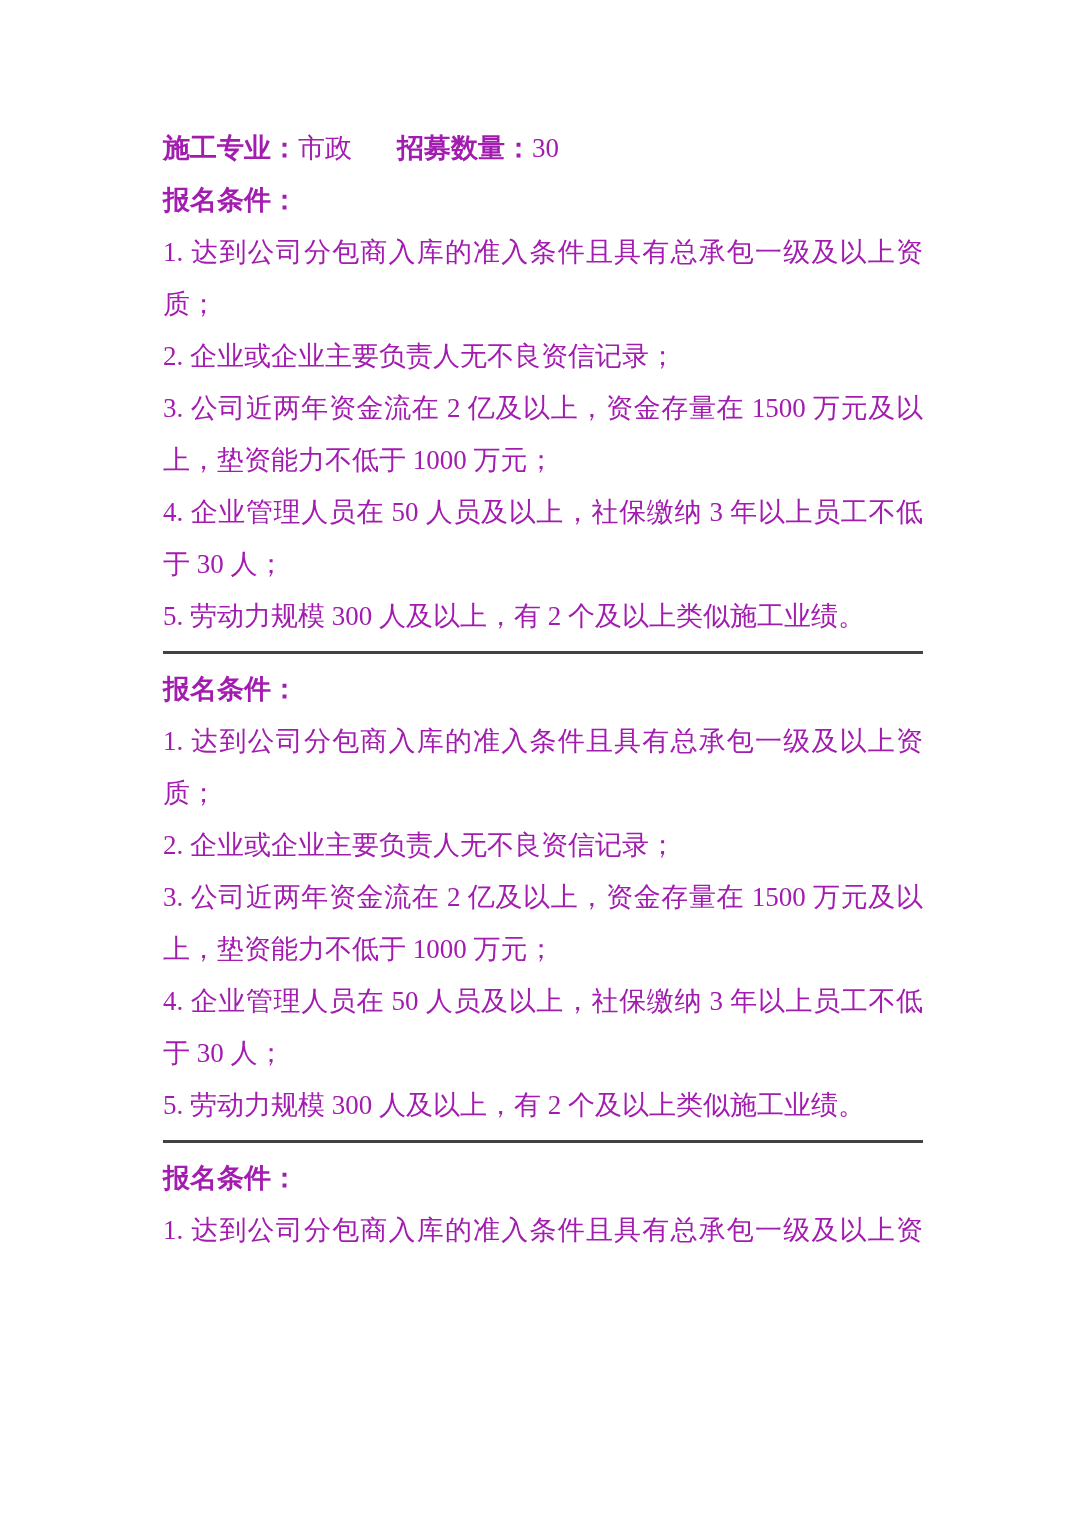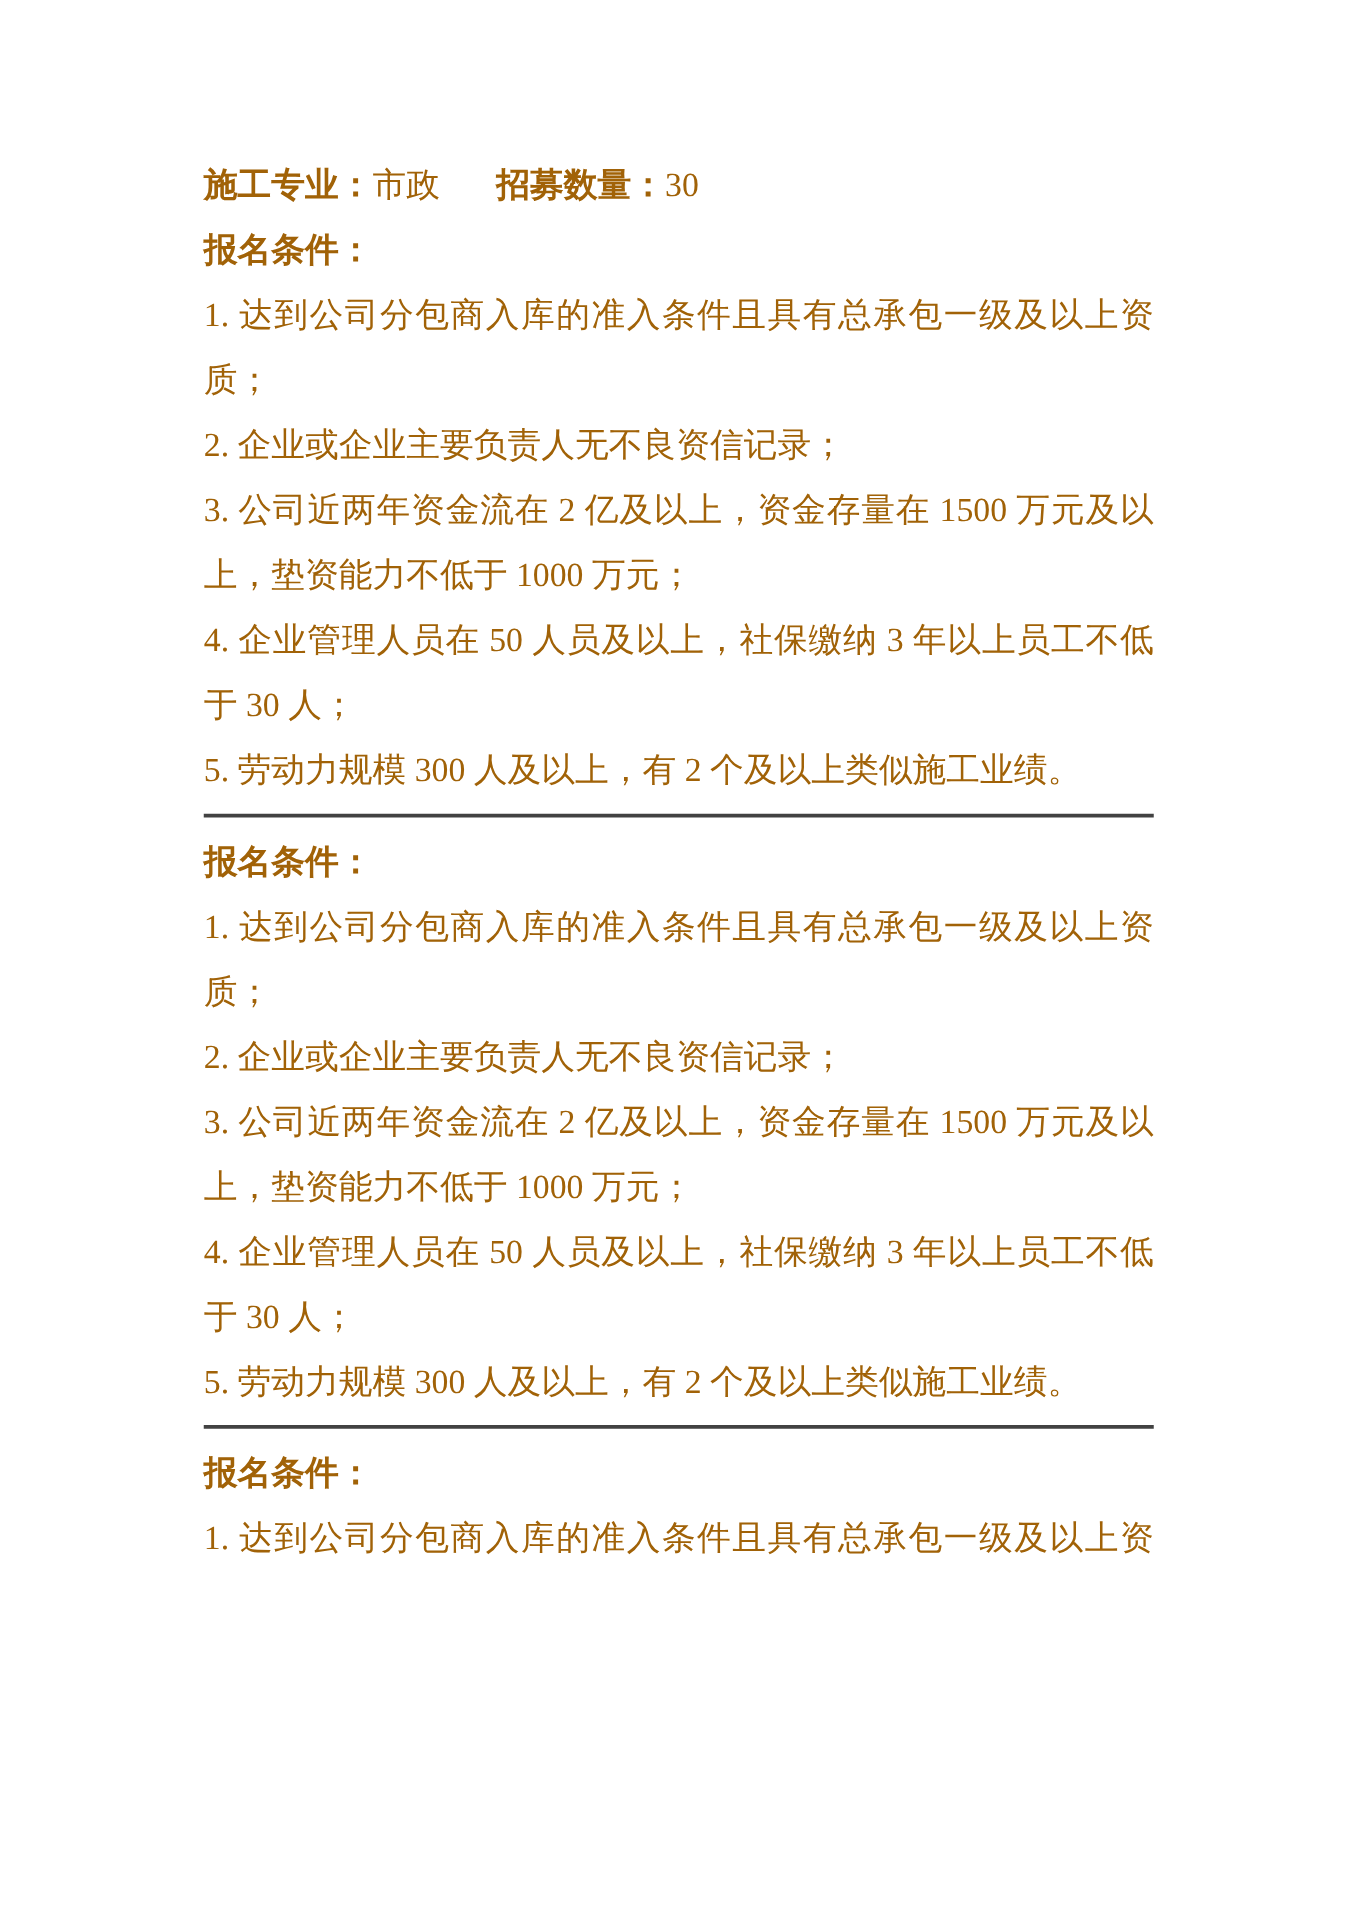--- a/index.html
+++ b/index.html
@@ -8,21 +8,21 @@
     background: #ffffff;
   }
   .page {
     position: relative;
     width: 1080px;
     height: 1248px;
     background: #ffffff;
     overflow: hidden;
     box-sizing: border-box;
     font-family: "Liberation Serif", "DejaVu Serif", serif;
-    color: #a16207;
+    color: #a21caf;
   }
   .content {
     box-sizing: content-box;
     padding: 122px 0 0 163px;
     width: 760px;
     font-size: 27px;
     line-height: 52px;
     line-break: strict;
   }
   .hdr {

